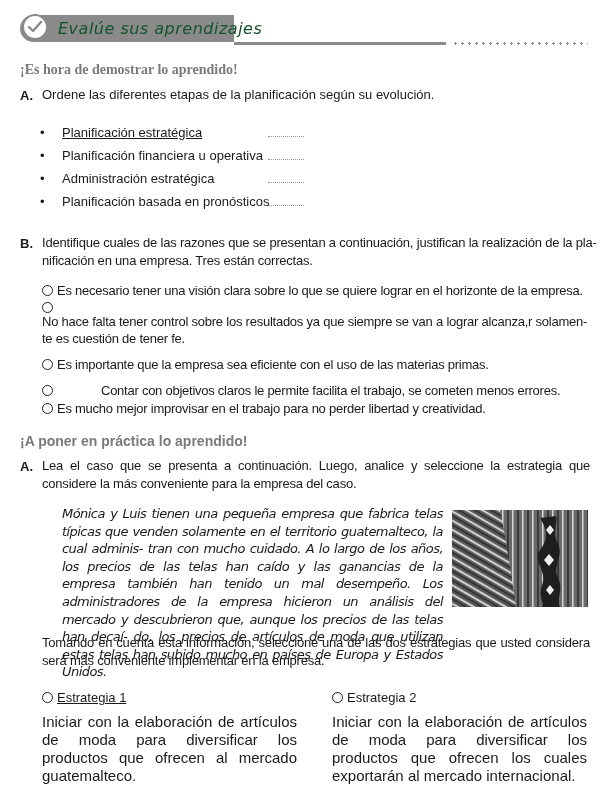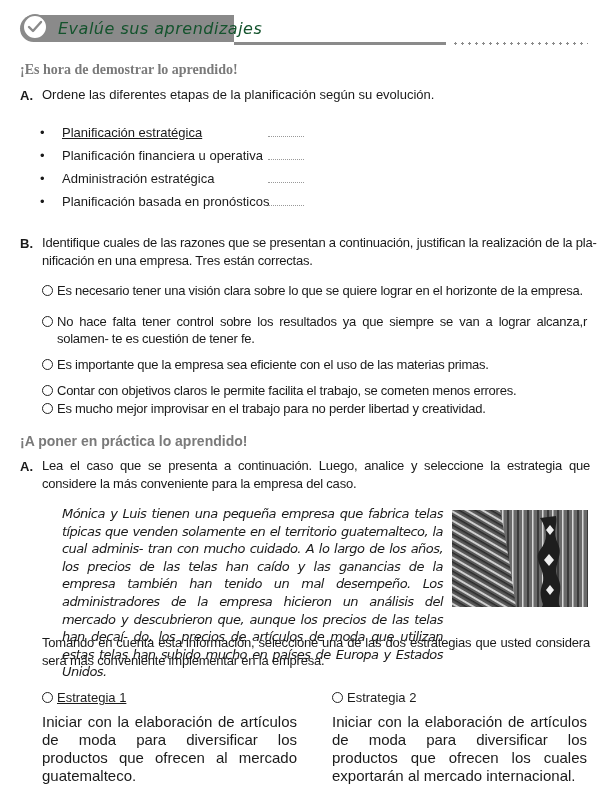--- a/index.html
+++ b/index.html
@@ -74,29 +74,29 @@
 <div class="abs qtext" style="left:42px; top:234px; width:550px; letter-spacing:-0.2px;">
   <div style="white-space:nowrap;">Identifique cuales de las razones que se presentan a continuación, justifican la realización de la pla-</div>
   <div>nificación en una empresa. Tres están correctas.</div>
 </div>
 
 <div class="abs" style="left:42px; top:282px;">
   <div class="option" style="letter-spacing:-0.25px;">
     <span class="radio"></span>
     <span>Es necesario tener una visión clara sobre lo que se quiere lograr en el horizonte de la empresa.</span>
   </div>
-  <div class="option" style="margin-top:14px; letter-spacing:-0.25px; text-align:justify;">
+  <div class="option" style="margin-top:0; letter-spacing:-0.25px; text-align:justify;flex-direction:column;">
     <span class="radio"></span>
     <span>No hace falta tener control sobre los resultados ya que siempre se van a lograr alcanza,r solamen- te es cuestión de tener fe.</span>
   </div>
   <div class="option" style="margin-top:9px; letter-spacing:-0.25px;">
     <span class="radio"></span>
     <span>Es importante que la empresa sea eficiente con el uso de las materias primas.</span>
   </div>
-  <div class="option" style="margin-top:9px; letter-spacing:-0.25px;">
+  <div class="option" style="margin-top:9px; letter-spacing:-0.25px;gap:44px;">
     <span class="radio"></span>
     <span>Contar con objetivos claros le permite facilita el trabajo, se cometen menos errores.</span>
   </div>
   <div class="option" style="margin-top:1px; letter-spacing:-0.25px;">
     <span class="radio"></span>
     <span>Es mucho mejor improvisar en el trabajo para no perder libertad y creatividad.</span>
   </div>
 </div>
 
 <div class="abs section-title" style="left:20px; top:433px;">¡A poner en práctica lo aprendido!</div>

